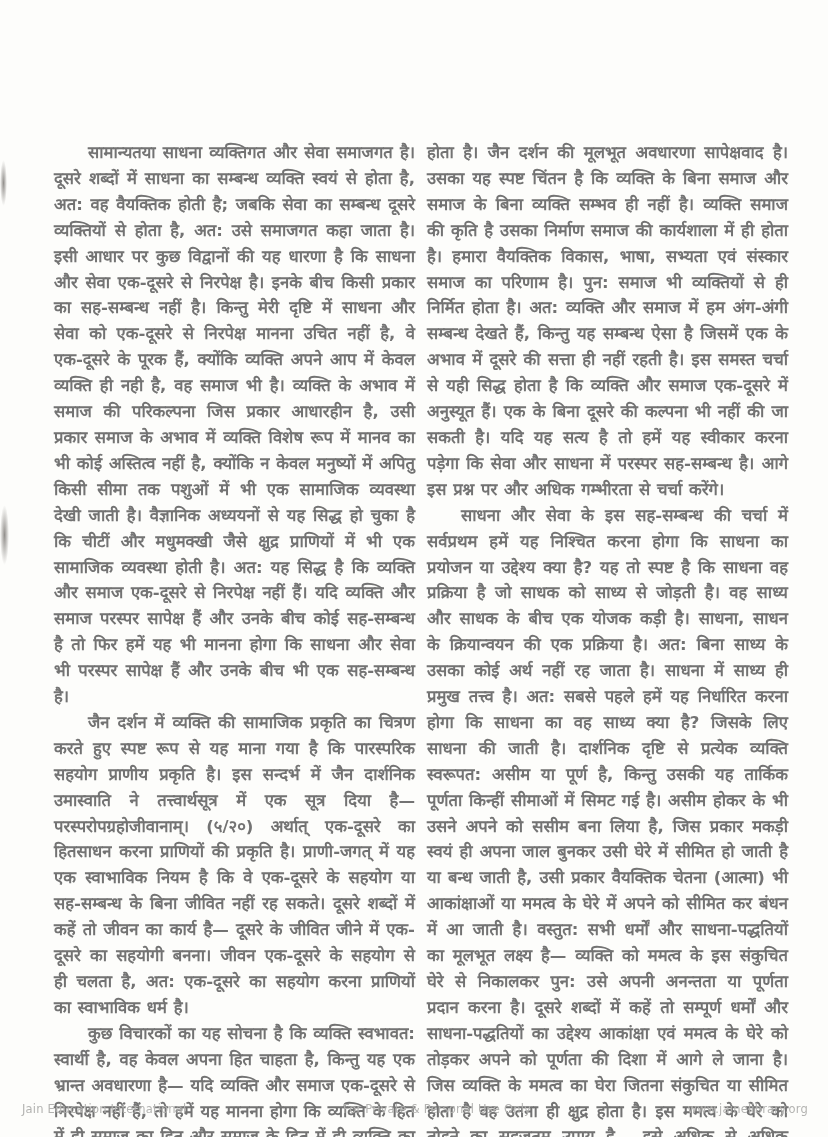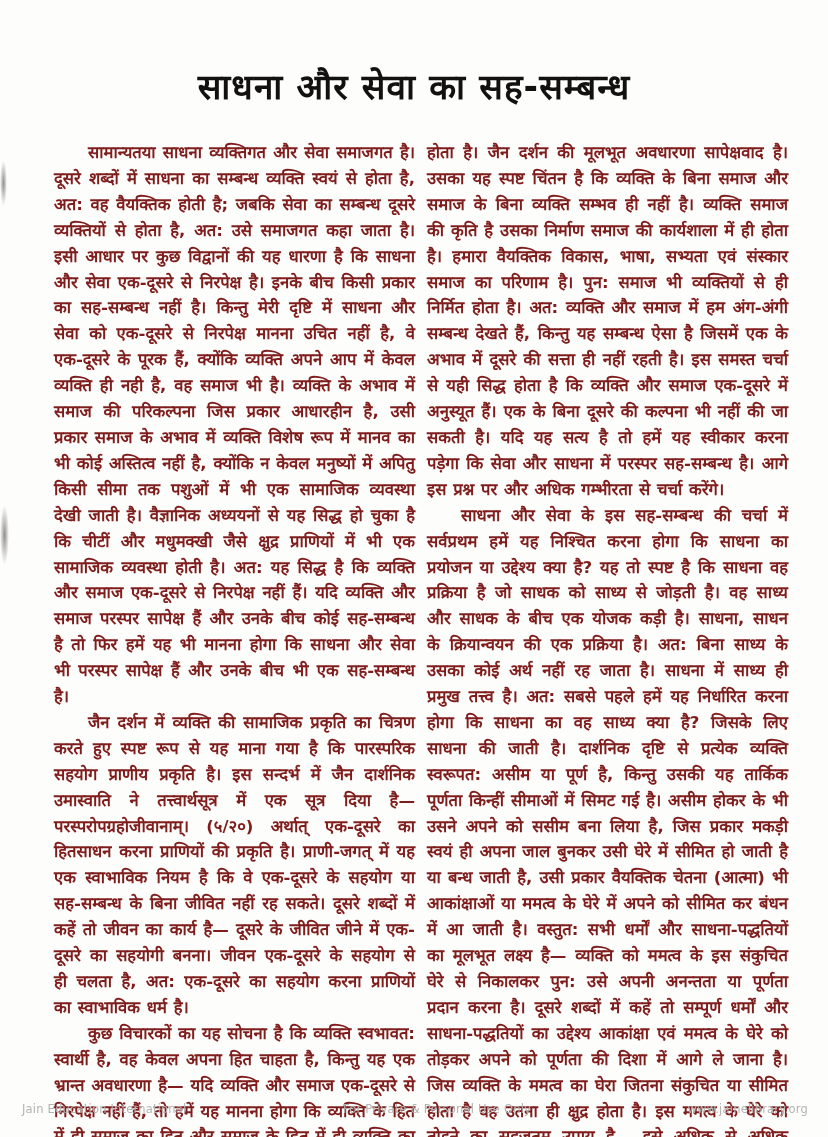--- a/index.html
+++ b/index.html
@@ -53,21 +53,21 @@
     min-width: 0;
   }
   .col p {
     margin: 0;
     text-align: justify;
     font-size: 16.6px;
     line-height: 25.9px;
     font-weight: 600;
     text-indent: 34px;
     word-spacing: 1px;
-    color: #7f1d1d;
+    color: #737373;
   }
   .col p.continuation {
     text-indent: 0;
   }
 
   .footer {
     position: absolute;
     left: 22px;
     right: 20px;
     top: 1102px;
@@ -82,21 +82,20 @@
   .footer .right  { text-align: center; }
 </style>
 </head>
 <body>
 
 <div class="page">
 
   <div class="smudge s1"></div>
   <div class="smudge s2"></div>
 
-  <h1 class="doc-title">साधना और सेवा का सह-सम्बन्ध</h1>
 
   <div class="columns">
 
     <div class="col">
       <p>सामान्यतया साधना व्यक्तिगत और सेवा समाजगत है। दूसरे शब्दों में साधना का सम्बन्ध व्यक्ति स्वयं से होता है, अत: वह वैयक्तिक होती है; जबकि सेवा का सम्बन्ध दूसरे व्यक्तियों से होता है, अत: उसे समाजगत कहा जाता है। इसी आधार पर कुछ विद्वानों की यह धारणा है कि साधना और सेवा एक-दूसरे से निरपेक्ष है। इनके बीच किसी प्रकार का सह-सम्बन्ध नहीं है। किन्तु मेरी दृष्टि में साधना और सेवा को एक-दूसरे से निरपेक्ष मानना उचित नहीं है, वे एक-दूसरे के पूरक हैं, क्योंकि व्यक्ति अपने आप में केवल व्यक्ति ही नही है, वह समाज भी है। व्यक्ति के अभाव में समाज की परिकल्पना जिस प्रकार आधारहीन है, उसी प्रकार समाज के अभाव में व्यक्ति विशेष रूप में मानव का भी कोई अस्तित्व नहीं है, क्योंकि न केवल मनुष्यों में अपितु किसी सीमा तक पशुओं में भी एक सामाजिक व्यवस्था देखी जाती है। वैज्ञानिक अध्ययनों से यह सिद्ध हो चुका है कि चीटीं और मधुमक्खी जैसे क्षुद्र प्राणियों में भी एक सामाजिक व्यवस्था होती है। अत: यह सिद्ध है कि व्यक्ति और समाज एक-दूसरे से निरपेक्ष नहीं हैं। यदि व्यक्ति और समाज परस्पर सापेक्ष हैं और उनके बीच कोई सह-सम्बन्ध है तो फिर हमें यह भी मानना होगा कि साधना और सेवा भी परस्पर सापेक्ष हैं और उनके बीच भी एक सह-सम्बन्ध है।</p>
       <p>जैन दर्शन में व्यक्ति की सामाजिक प्रकृति का चित्रण करते हुए स्पष्ट रूप से यह माना गया है कि पारस्परिक सहयोग प्राणीय प्रकृति है। इस सन्दर्भ में जैन दार्शनिक उमास्वाति ने तत्त्वार्थसूत्र में एक सूत्र दिया है— परस्परोपग्रहोजीवानाम्। (५/२०) अर्थात् एक-दूसरे का हितसाधन करना प्राणियों की प्रकृति है। प्राणी-जगत् में यह एक स्वाभाविक नियम है कि वे एक-दूसरे के सहयोग या सह-सम्बन्ध के बिना जीवित नहीं रह सकते। दूसरे शब्दों में कहें तो जीवन का कार्य है— दूसरे के जीवित जीने में एक-दूसरे का सहयोगी बनना। जीवन एक-दूसरे के सहयोग से ही चलता है, अत: एक-दूसरे का सहयोग करना प्राणियों का स्वाभाविक धर्म है।</p>
       <p>कुछ विचारकों का यह सोचना है कि व्यक्ति स्वभावत: स्वार्थी है, वह केवल अपना हित चाहता है, किन्तु यह एक भ्रान्त अवधारणा है— यदि व्यक्ति और समाज एक-दूसरे से निरपेक्ष नहीं हैं, तो हमें यह मानना होगा कि व्यक्ति के हित में ही समाज का हित और समाज के हित में ही व्यक्ति का हित समाया हुआ है। दूसरे शब्दों में सामाजिक-कल्याण और वैयक्तिक-कल्याण एक-दूसरे से पृथक् नहीं है।</p>
 
     </div>
 

